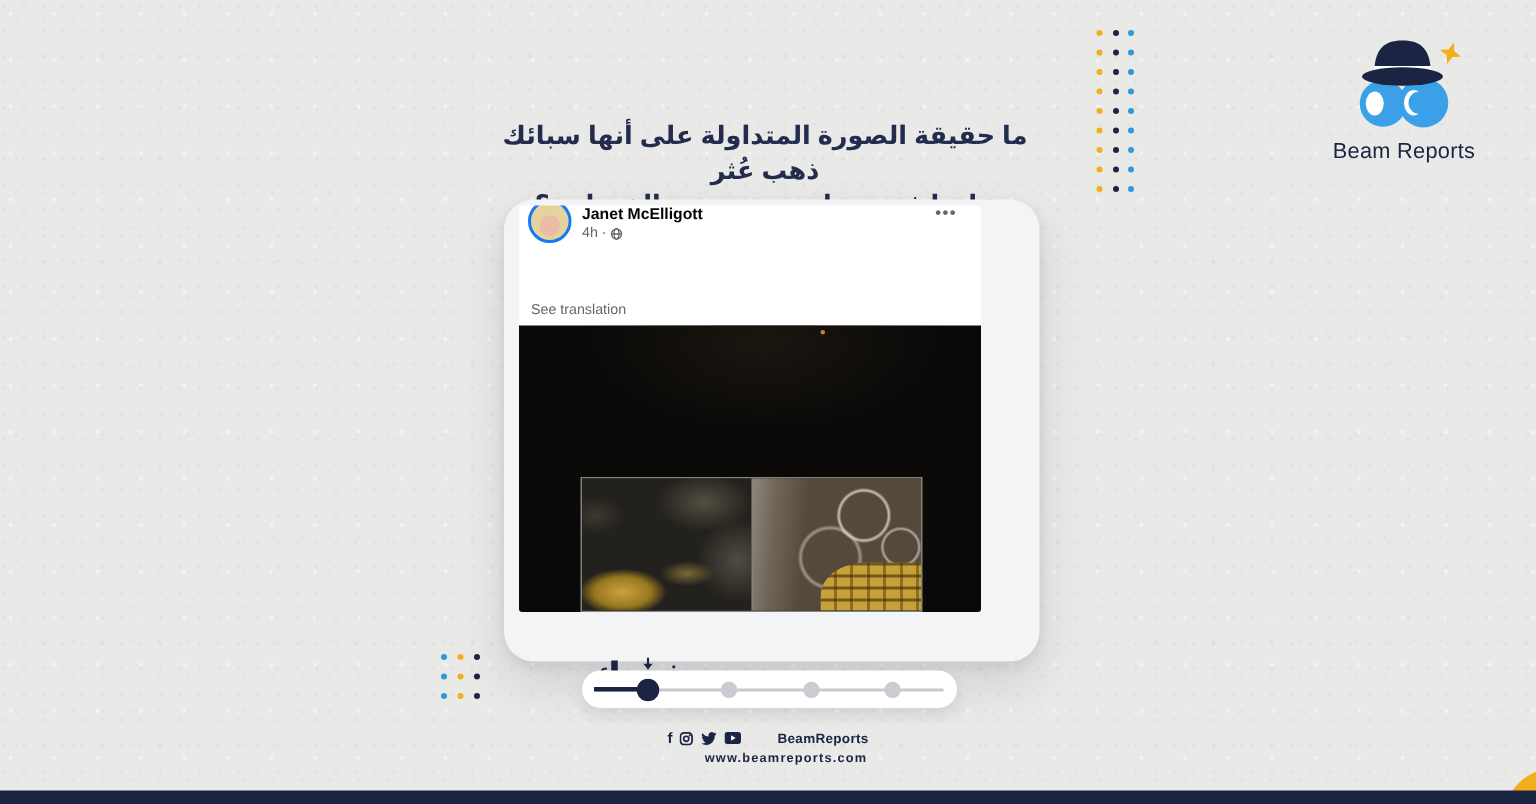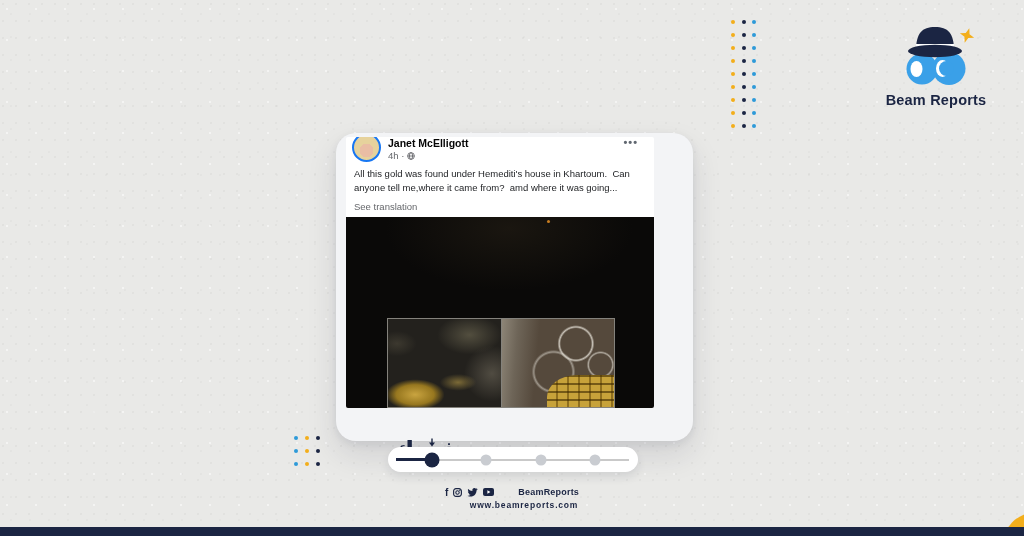--- a/index.html
+++ b/index.html
@@ -17,21 +17,21 @@
   }
 
   
   .dotgrid { position:absolute; display:grid; }
   .dotgrid span { width:4px; height:4px; border-radius:50%; display:block; }
   .dotgrid.top { left:731px; top:20px; grid-template-columns:repeat(3,4px); gap:9px 6.5px; }
   .dotgrid.bottom { left:294px; top:436px; grid-template-columns:repeat(3,4px); gap:9px 7px; }
 
   
   .logo { position:absolute; left:880px; top:24px; width:112px; text-align:center; }
-  .logo-text { margin-top:2px; font-size:14.5px; font-weight:bold; color:var(--navy,#1b2543); letter-spacing:.2px; }
+  .logo-text { margin-top:2px; font-size:14.5px; font-weight:normal; color:var(--navy,#1b2543); letter-spacing:.2px; }
 
   
   .headline { position:absolute; left:318px; top:79px; width:384px; text-align:center;
     color:#232c4e; font-size:17px; font-weight:bold; line-height:23px; }
 
   
   .card-outer { position:absolute; left:336px; top:133px; width:357px; height:308px;
     background:#f3f4f6; border-radius:20px;
     box-shadow:0 14px 30px rgba(30,35,60,.12), 0 3px 8px rgba(30,35,60,.08); }
   .fb-shot { position:absolute; left:10px; top:4px; width:308px; height:271px;
@@ -139,35 +139,38 @@
       <ellipse cx="56.5" cy="44.5" rx="6.5" ry="8.5" fill="#ffffff"></ellipse>
       <circle cx="60.5" cy="44.5" r="7.5" fill="#3aa0e8"></circle>
       <path d="M30,27 C30,9 36,3 49,3 C62,3 68,9 68,27 Z" fill="#1b2543"></path>
       <rect x="30" y="20" width="38" height="5.5" fill="#ffffff"></rect>
       <ellipse cx="49" cy="27" rx="27" ry="6.2" fill="#1b2543"></ellipse>
       <path d="M81,4 L83,9.5 L88.5,11.5 L83,13.5 L81,19 L79,13.5 L73.5,11.5 L79,9.5 Z" fill="#f3ae1b" transform="rotate(18 81 11.5)"></path>
     </svg>
     <div class="logo-text">Beam Reports</div>
   </div>
 
+  <div class="headline" dir="rtl">
+    <div>ما حقيقة الصورة المتداولة على أنها سبائك ذهب عُثر</div>
+    <div>عليها في منزل «حميدتي» بالخرطوم؟</div>
+  </div>
 
   <div class="card-outer">
     <div class="fb-shot">
       <div class="fb-avatar"></div>
       <div class="fb-name">Janet McElligott</div>
       <div class="fb-time">
         <span>4h ·</span>
         <svg width="8" height="8" viewBox="0 0 10 10">
           <circle cx="5" cy="5" r="4.2" fill="none" stroke="#65676b" stroke-width="1.1"></circle>
           <line x1="0.8" y1="5" x2="9.2" y2="5" stroke="#65676b" stroke-width="1.1"></line>
           <ellipse cx="5" cy="5" rx="2" ry="4.2" fill="none" stroke="#65676b" stroke-width="1.1"></ellipse>
         </svg>
       </div>
       <div class="fb-menu">•••</div>
-      <div class="fb-body">All this gold was found under Hemediti's house in Khartoum.  Can anyone tell me,where it came from?  amd where it was going...</div>
       <div class="fb-see">See translation</div>
 
       <div class="fb-image">
         <span class="spark"></span>
         <div class="subimgs">
           <div class="sub-left"></div>
           <div class="sub-right">
             <div class="gold-bars"></div>
           </div>
         </div>

